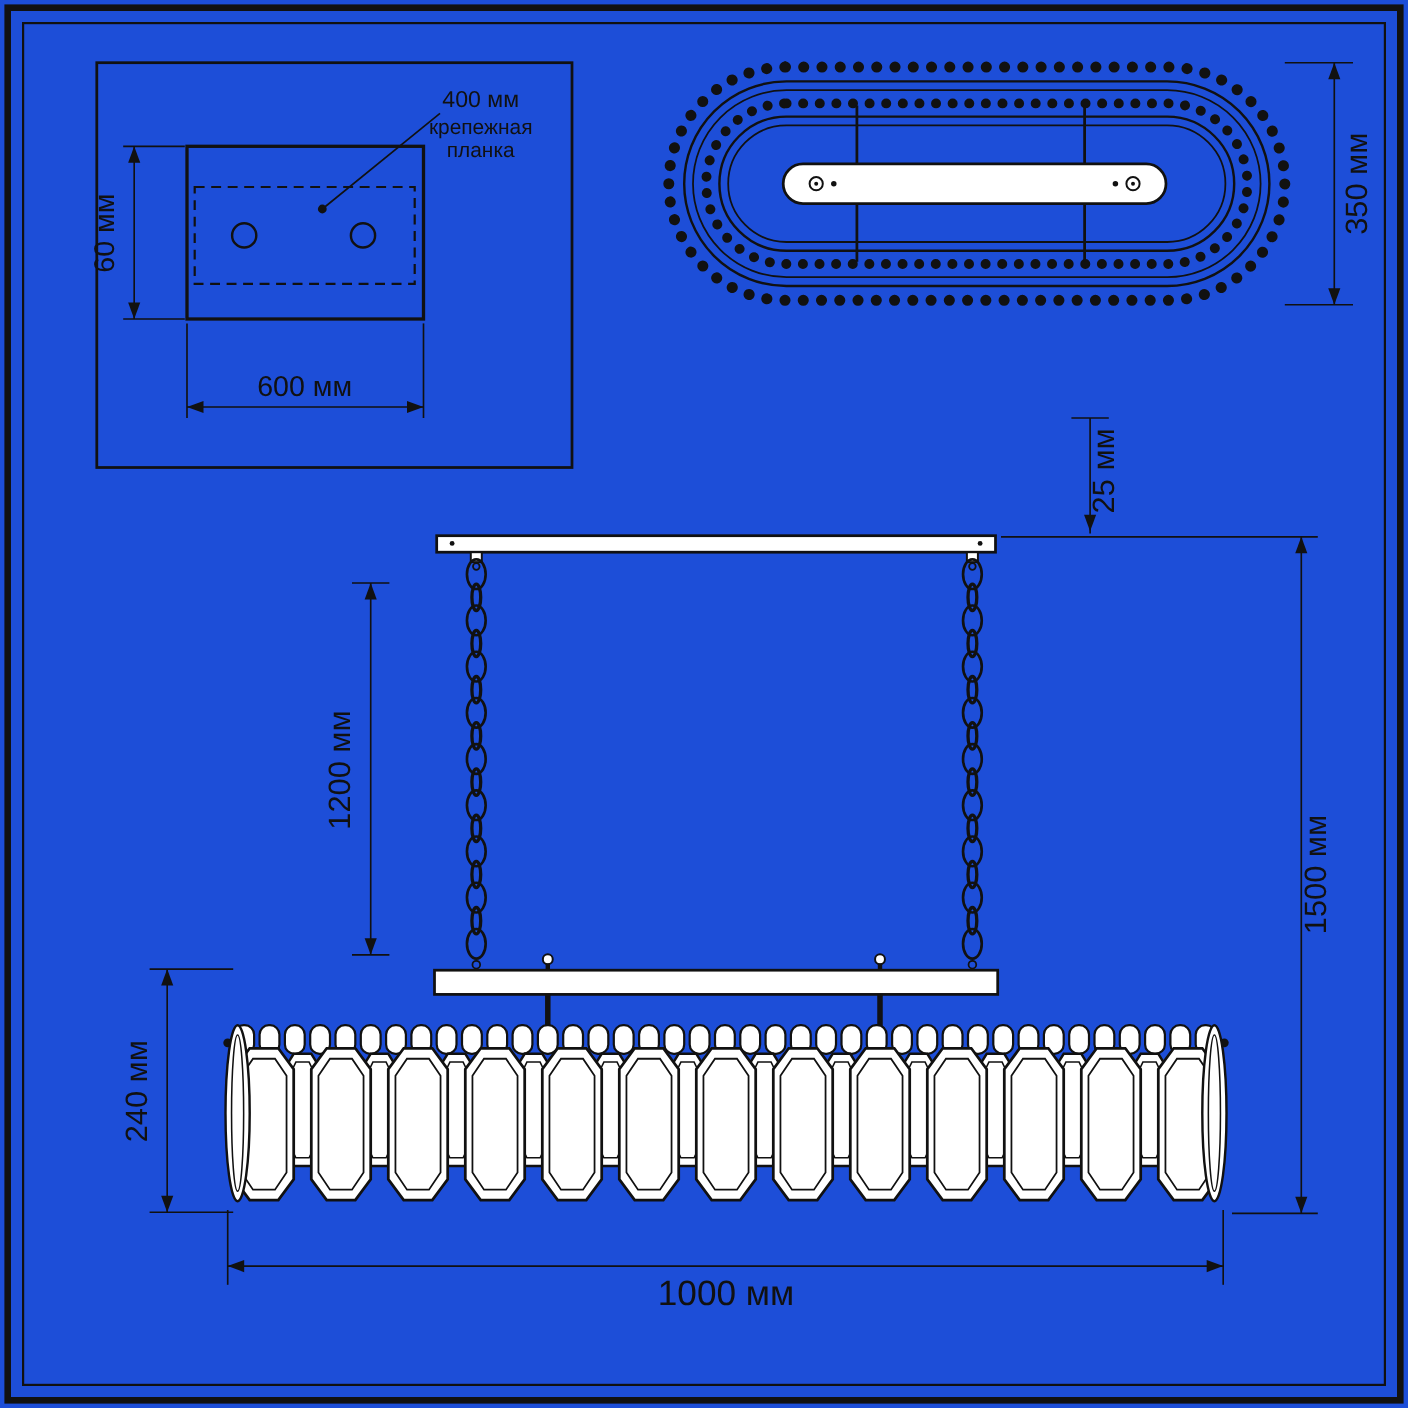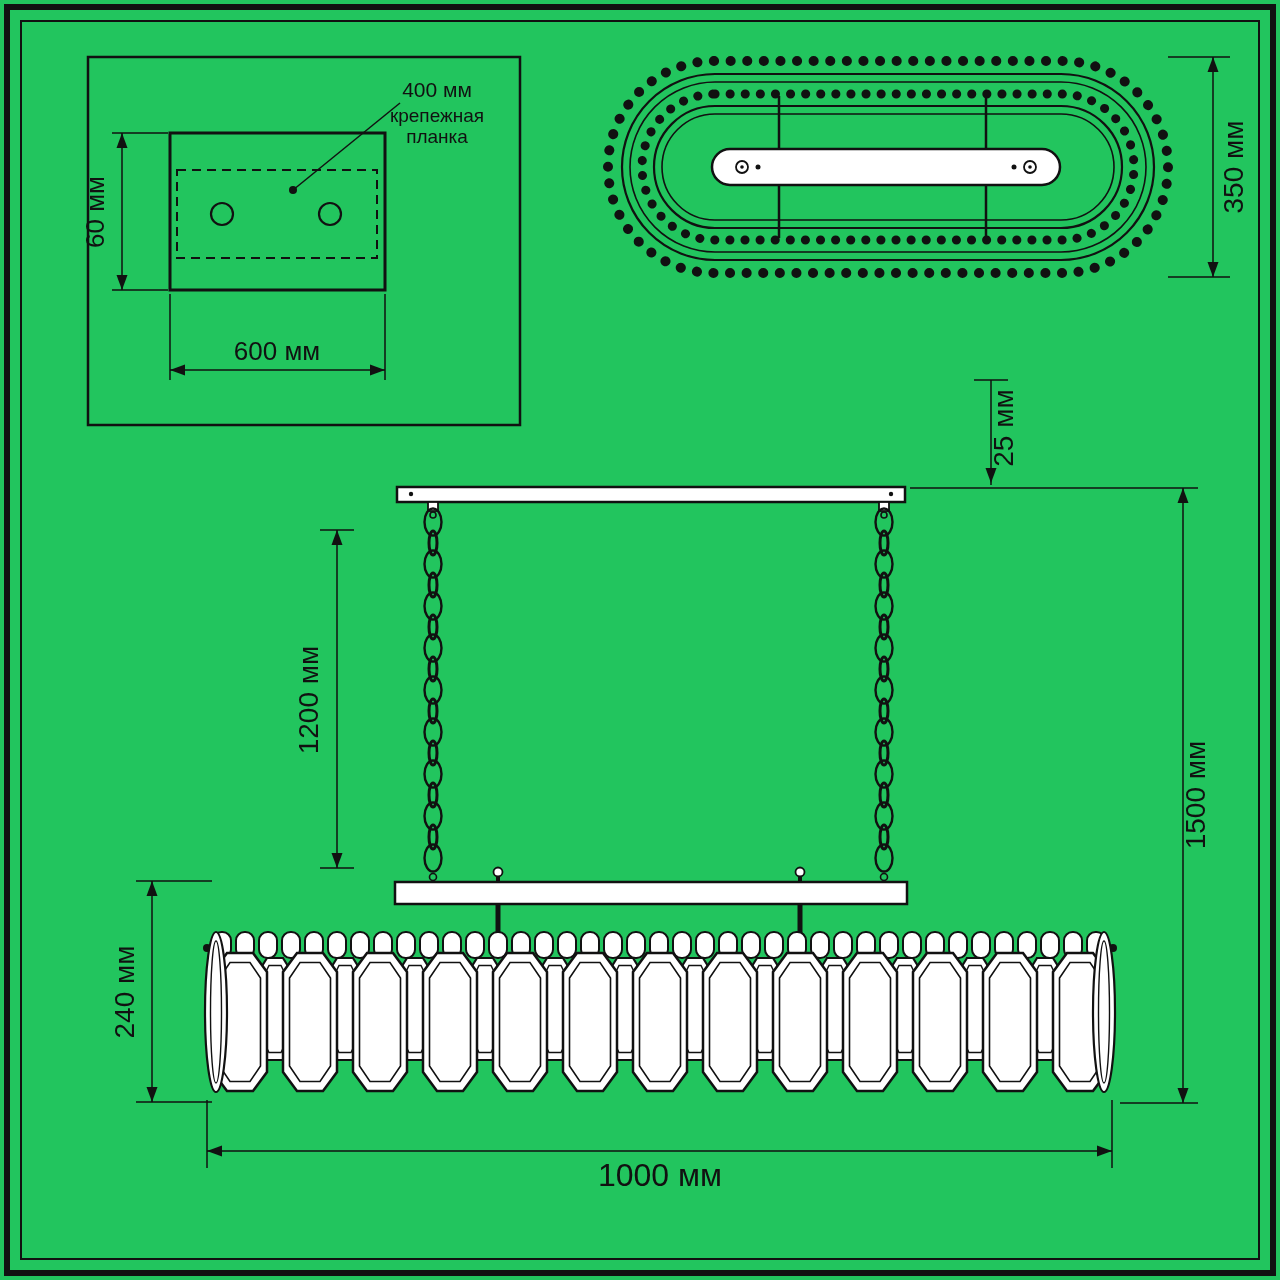--- a/index.html
+++ b/index.html
@@ -1,16 +1,16 @@
 <!DOCTYPE html>
 <html><head>
 <meta charset="utf-8">
 <style>
   html,body{margin:0;padding:0;background:#fff;}
-  .canvas{position:relative;width:1280px;height:1280px;background:#22c55e;overflow:hidden;}
+  .canvas{position:relative;width:1280px;height:1280px;background:#1d4ed8;overflow:hidden;}
   svg{position:absolute;left:0;top:0;}
   .ln{stroke:#111;fill:none;}
   .fillw{fill:#fff;}
   text{font-family:"Liberation Sans","DejaVu Sans",sans-serif;fill:#111;}
   .t-xs{font-size:19px;}
   .t-sm{font-size:21px;}
   .t-md{font-size:26px;}
   .t-lg{font-size:28px;}
   .t-xl{font-size:32px;}
 </style>

